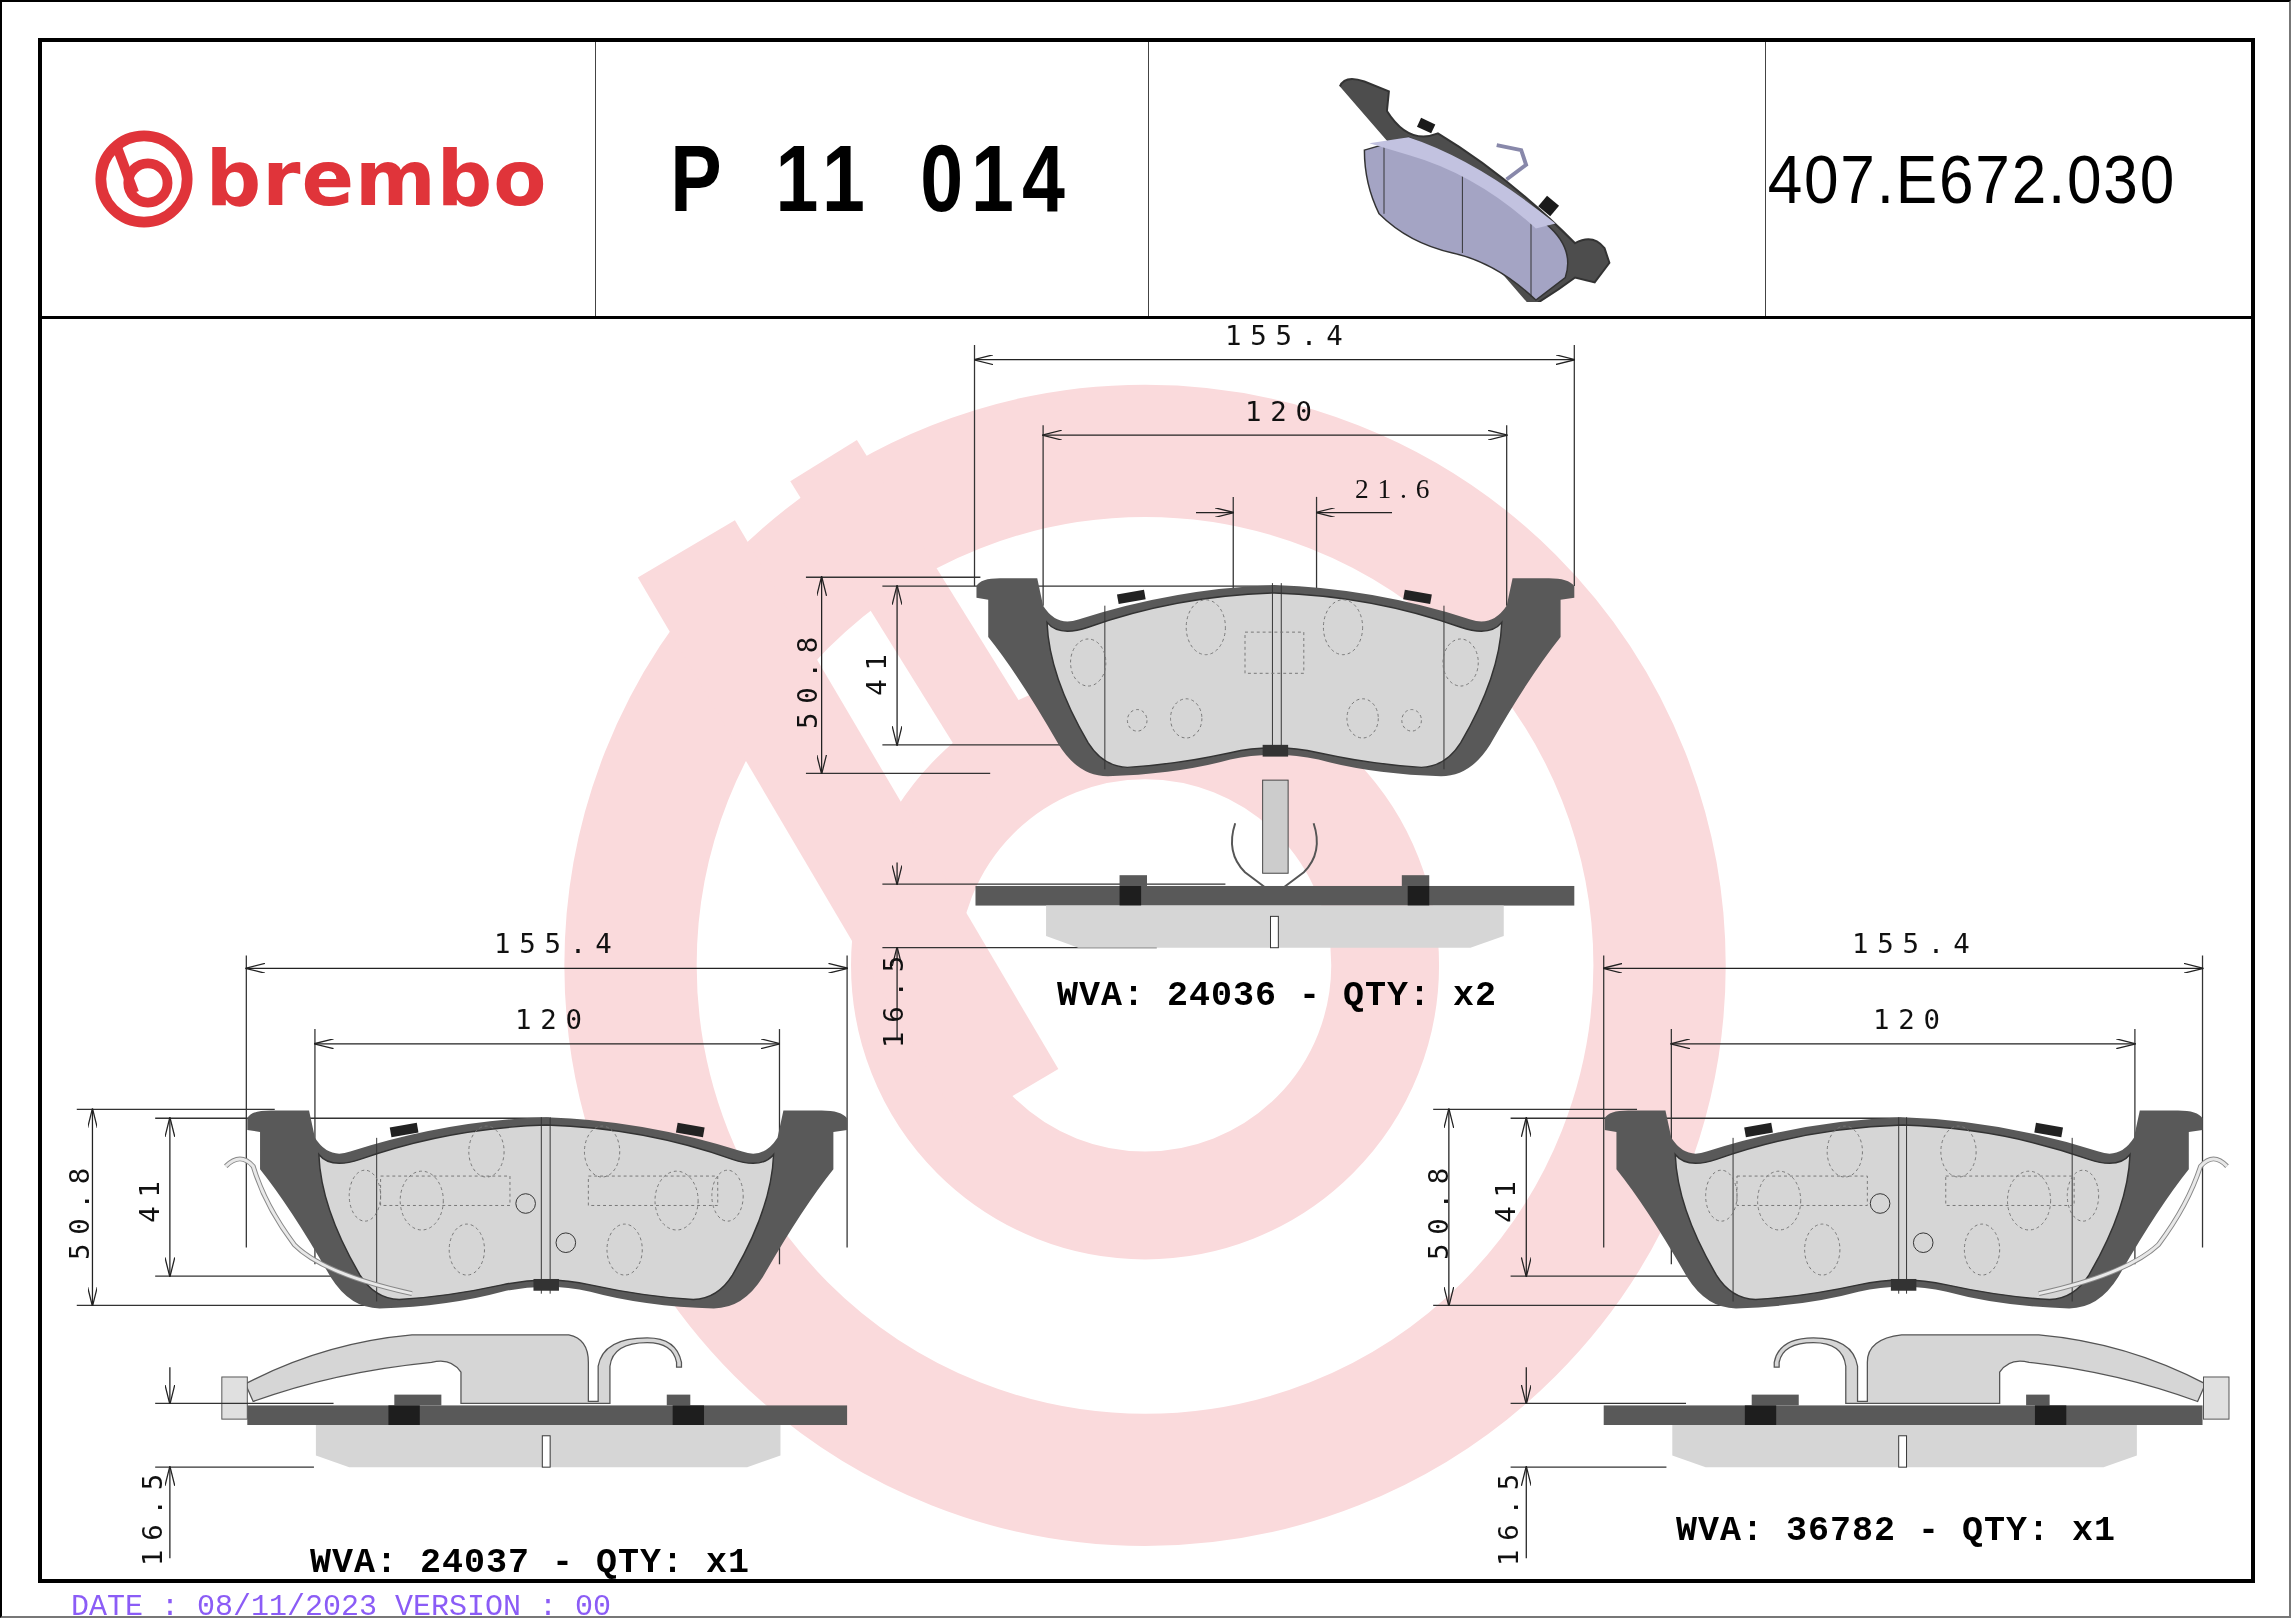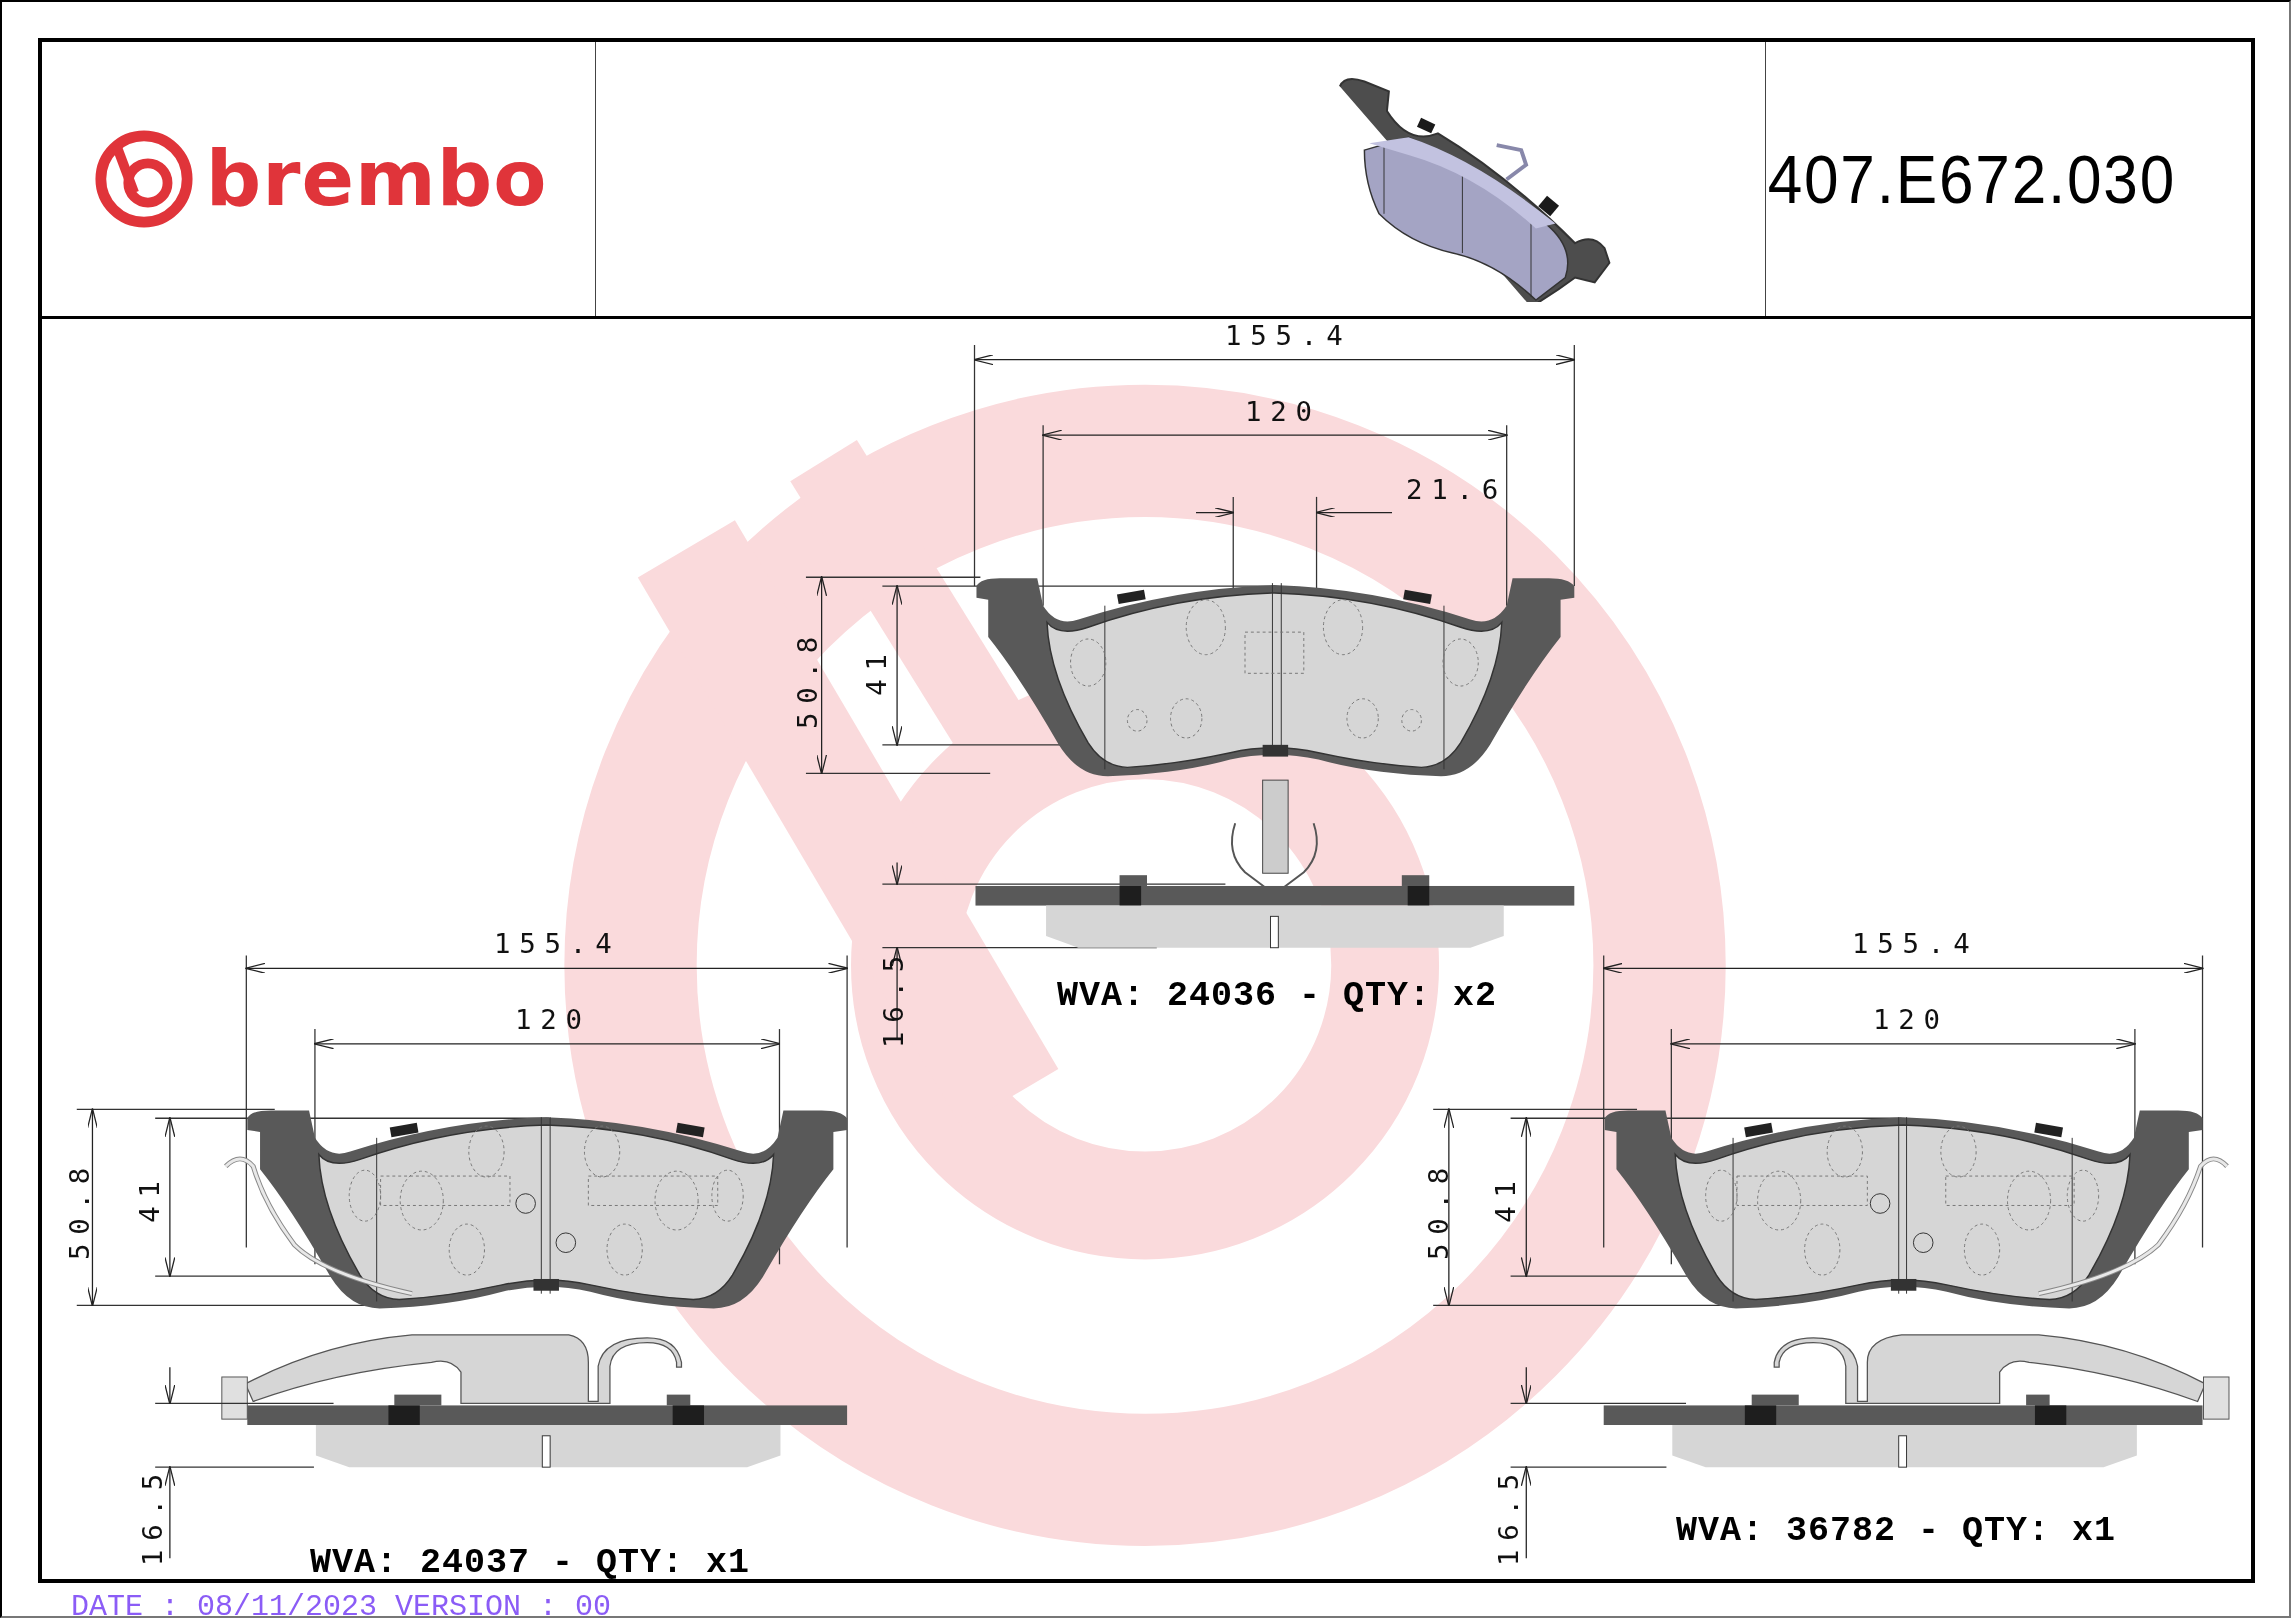--- a/index.html
+++ b/index.html
@@ -220,20 +220,23 @@
     <div class="hcell c1">
       <div class="logo">
         <svg width="102" height="102" viewBox="0 0 104 104">
           <circle cx="52" cy="52" r="44" fill="none" stroke="#e0343a" stroke-width="11"></circle>
           <circle cx="56" cy="56" r="20" fill="none" stroke="#e0343a" stroke-width="10"></circle>
           <path d="M 24 18 L 42 66" stroke="#e0343a" stroke-width="10" fill="none"></path>
         </svg>
         <span class="logo-text">brembo</span>
       </div>
     </div>
+    <div class="hcell c2">
+      <span class="part-number">P 11 014</span>
+    </div>
     <div class="hcell c3">
       <svg width="353" height="245" viewBox="0 0 360 250">
         <path d="M 60 30 Q 65 18 85 25 L 110 35 L 108 55 Q 130 90 160 78 Q 230 120 300 190 Q 318 180 330 195 L 335 210 L 320 230 L 300 225 Q 280 240 255 255" fill="#4d4d4d" stroke="#333" stroke-width="2"></path>
         <path d="M 85 95 L 130 82 Q 200 110 270 170 Q 300 195 290 225 L 260 248 Q 220 210 175 200 Q 130 190 100 160 Q 85 130 85 95 Z" fill="#a4a4c4" stroke="#333" stroke-width="1.5"></path>
         <path d="M 105 92 L 105 160" stroke="#333" stroke-width="1"></path>
         <path d="M 185 115 L 185 200" stroke="#333" stroke-width="1"></path>
         <path d="M 255 170 L 255 245" stroke="#333" stroke-width="1"></path>
         <path d="M 90 88 L 130 82 Q 200 105 280 170 L 260 175 Q 200 120 130 100 Z" fill="#c2c2e0"></path>
         <rect x="140" y="65" width="16" height="10" fill="#1a1a1a" transform="rotate(25 148 70)"></rect>
         <rect x="265" y="145" width="16" height="14" fill="#1a1a1a" transform="rotate(40 273 152)"></rect>
@@ -241,21 +244,21 @@
       </svg>
     </div>
     <div class="hcell c4">
       <span class="ref-number">407.E672.030</span>
     </div>
   </div>
 </div>
 
 <div class="dim" style="left:1225px; top:320px;">155.4</div>
 <div class="dim" style="left:1245px; top:396px;">120</div>
-<div class="dim" style="left:1406px; top:474px;">21.6</div>
+<div class="dim" style="left:1355px; top:474px;font-family:Liberation Serif, serif;">21.6</div>
 <div class="dim v" style="left:757px; top:663px;">50.8</div>
 <div class="dim v" style="left:851px; top:655px;">41</div>
 <div class="dim v" style="left:843px; top:982px;">16.5</div>
 
 <div class="dim" style="left:494px; top:928px;">155.4</div>
 <div class="dim" style="left:515px; top:1004px;">120</div>
 <div class="dim v" style="left:29px; top:1194px;">50.8</div>
 <div class="dim v" style="left:124px; top:1182px;">41</div>
 <div class="dim v" style="left:102px; top:1500px;">16.5</div>
 

